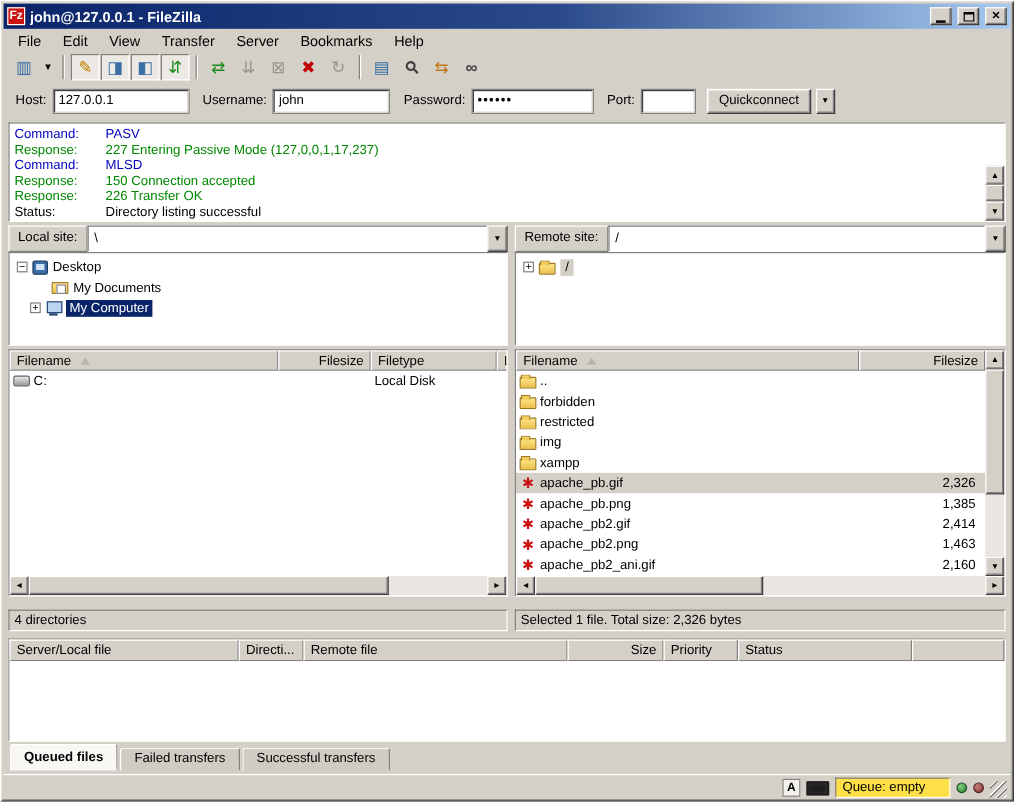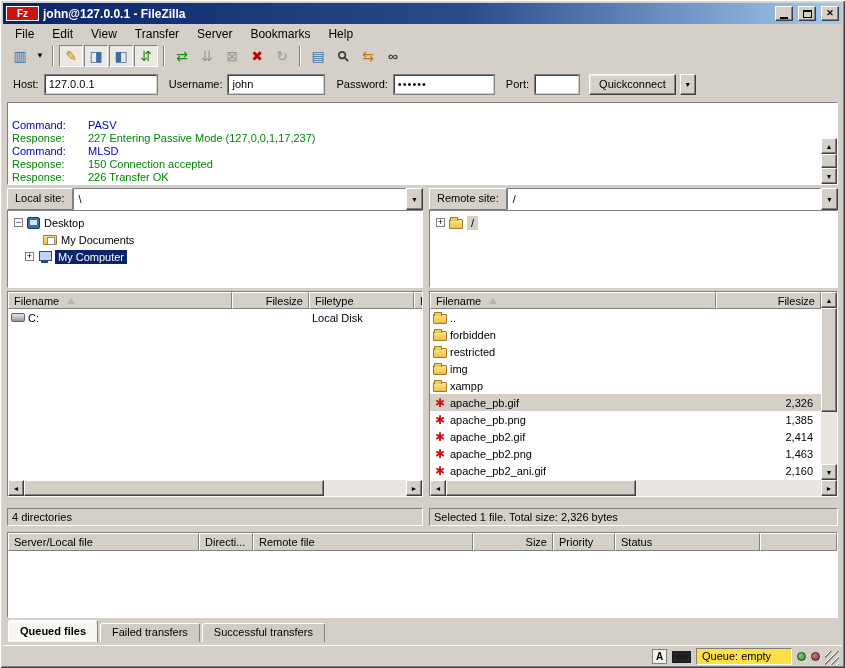--- a/index.html
+++ b/index.html
@@ -4,21 +4,21 @@
 <style>
   * { box-sizing: border-box; margin: 0; padding: 0; }
   body { margin: 0; font-family: "Liberation Sans", sans-serif; font-size: 11px; color: #000; background: #808080; }
   .window { width: 845px; height: 668px; background: #d4d0c8; padding: 3px;
     box-shadow: inset 1px 1px 0 #ffffff, inset -1px -1px 0 #404040, inset 2px 2px 0 #dcd8d0, inset -2px -2px 0 #808080;
     display: flex; flex-direction: column; overflow: hidden; }
 
   
   .titlebar { height: 21px; flex: 0 0 21px; background: linear-gradient(90deg, #0a246a 0%, #2a4a8a 55%, #a6caf0 100%);
     display: flex; align-items: center; padding: 0 3px; gap: 4px; }
-  .app-logo { width: 33px; height: 15px; background: #cc1111; color: #fff; font-weight: bold; font-size: 10px;
+  .app-logo { width: 15px; height: 15px; background: #cc1111; color: #fff; font-weight: bold; font-size: 10px;
     display: flex; align-items: center; justify-content: center; border: 1px solid #fff; }
   .title-text { color: #fff; font-weight: bold; font-size: 12px; flex: 1; white-space: nowrap; overflow: hidden; }
   .win-btn { width: 18px; height: 15px; background: #d4d0c8; border: 1px solid; border-color: #fff #404040 #404040 #fff;
     box-shadow: inset -1px -1px 0 #808080; display: flex; align-items: center; justify-content: center;
     font-size: 9px; font-weight: bold; line-height: 1; margin-left: 1px; }
   .win-btn.min span { display: block; width: 8px; height: 2px; background: #000; margin-top: 8px; }
   .win-btn.max span { display: block; width: 9px; height: 8px; border: 1px solid #000; border-top-width: 2px; }
 
   
   .menubar { height: 19px; flex: 0 0 19px; display: flex; align-items: center; padding-left: 3px; }
@@ -254,20 +254,24 @@
           <span>MLSD</span>
         </div>
       <div class="log-line c-response">
           <span class="log-label">Response:</span>
           <span>150 Connection accepted</span>
         </div>
       <div class="log-line c-response">
           <span class="log-label">Response:</span>
           <span>226 Transfer OK</span>
         </div>
+      <div class="log-line c-status">
+          <span class="log-label">Status:</span>
+          <span>Directory listing successful</span>
+        </div>
     </div>
     <div class="vscroll">
       <div class="sb-btn">▲</div>
       <div class="sb-space"></div>
       <div class="sb-thumb" style="height:14px"></div>
       <div class="sb-btn">▼</div>
     </div>
   </div>
 
   <div class="trees">

